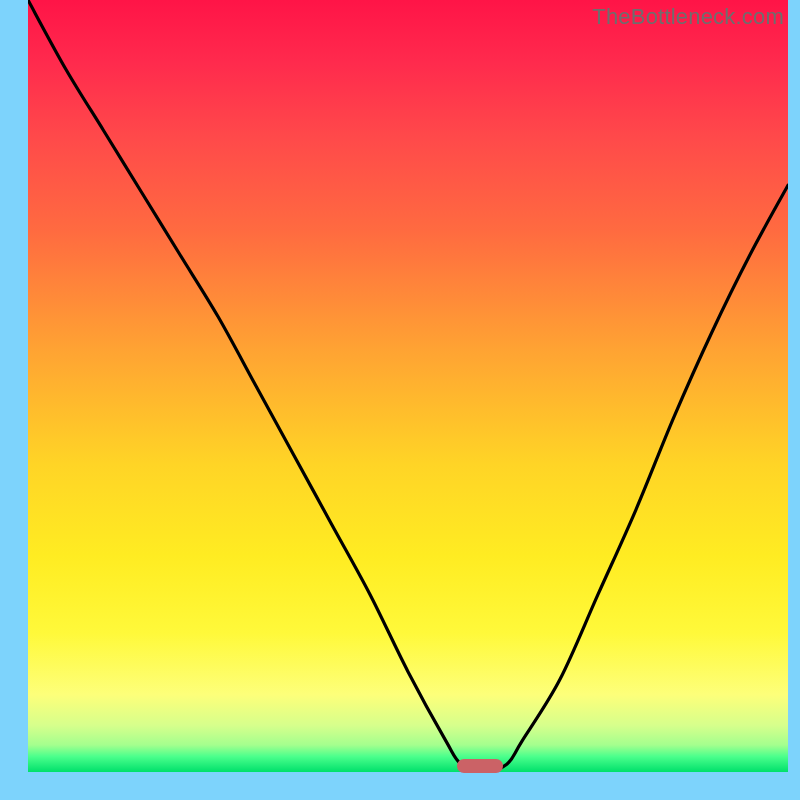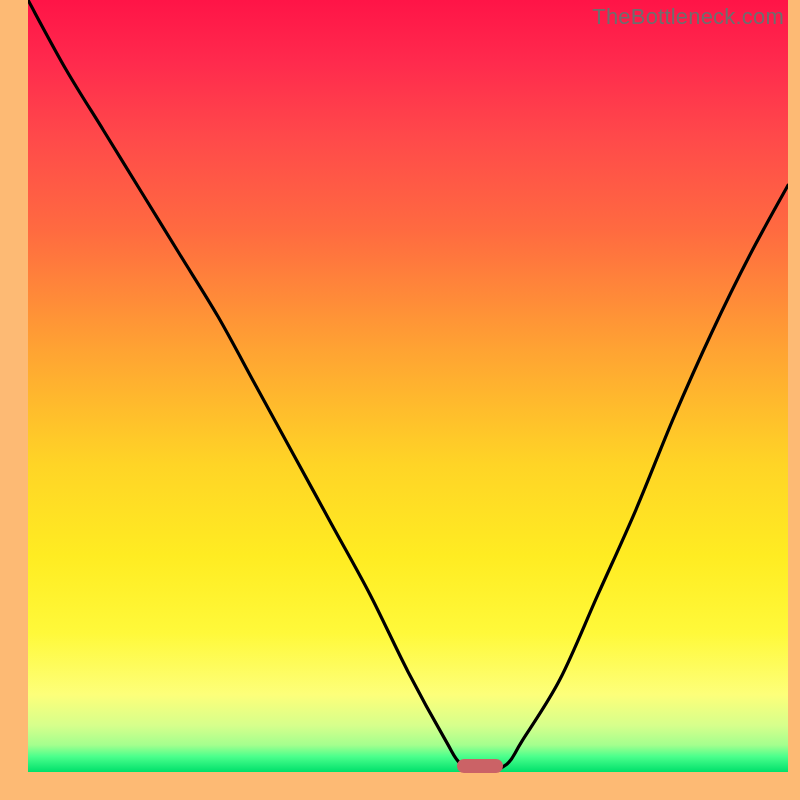--- a/index.html
+++ b/index.html
@@ -7,21 +7,21 @@
     padding: 0;
     width: 800px;
     height: 800px;
     overflow: hidden;
     background: #000;
   }
   .container {
     position: relative;
     width: 800px;
     height: 800px;
-    background: #fdba74;
+    background: #7dd3fc;
   }
   .plot-area {
     position: absolute;
     left: 28px;
     top: 0;
     width: 760px;
     height: 772px;
   }
   .gradient-bg {
     position: absolute;

